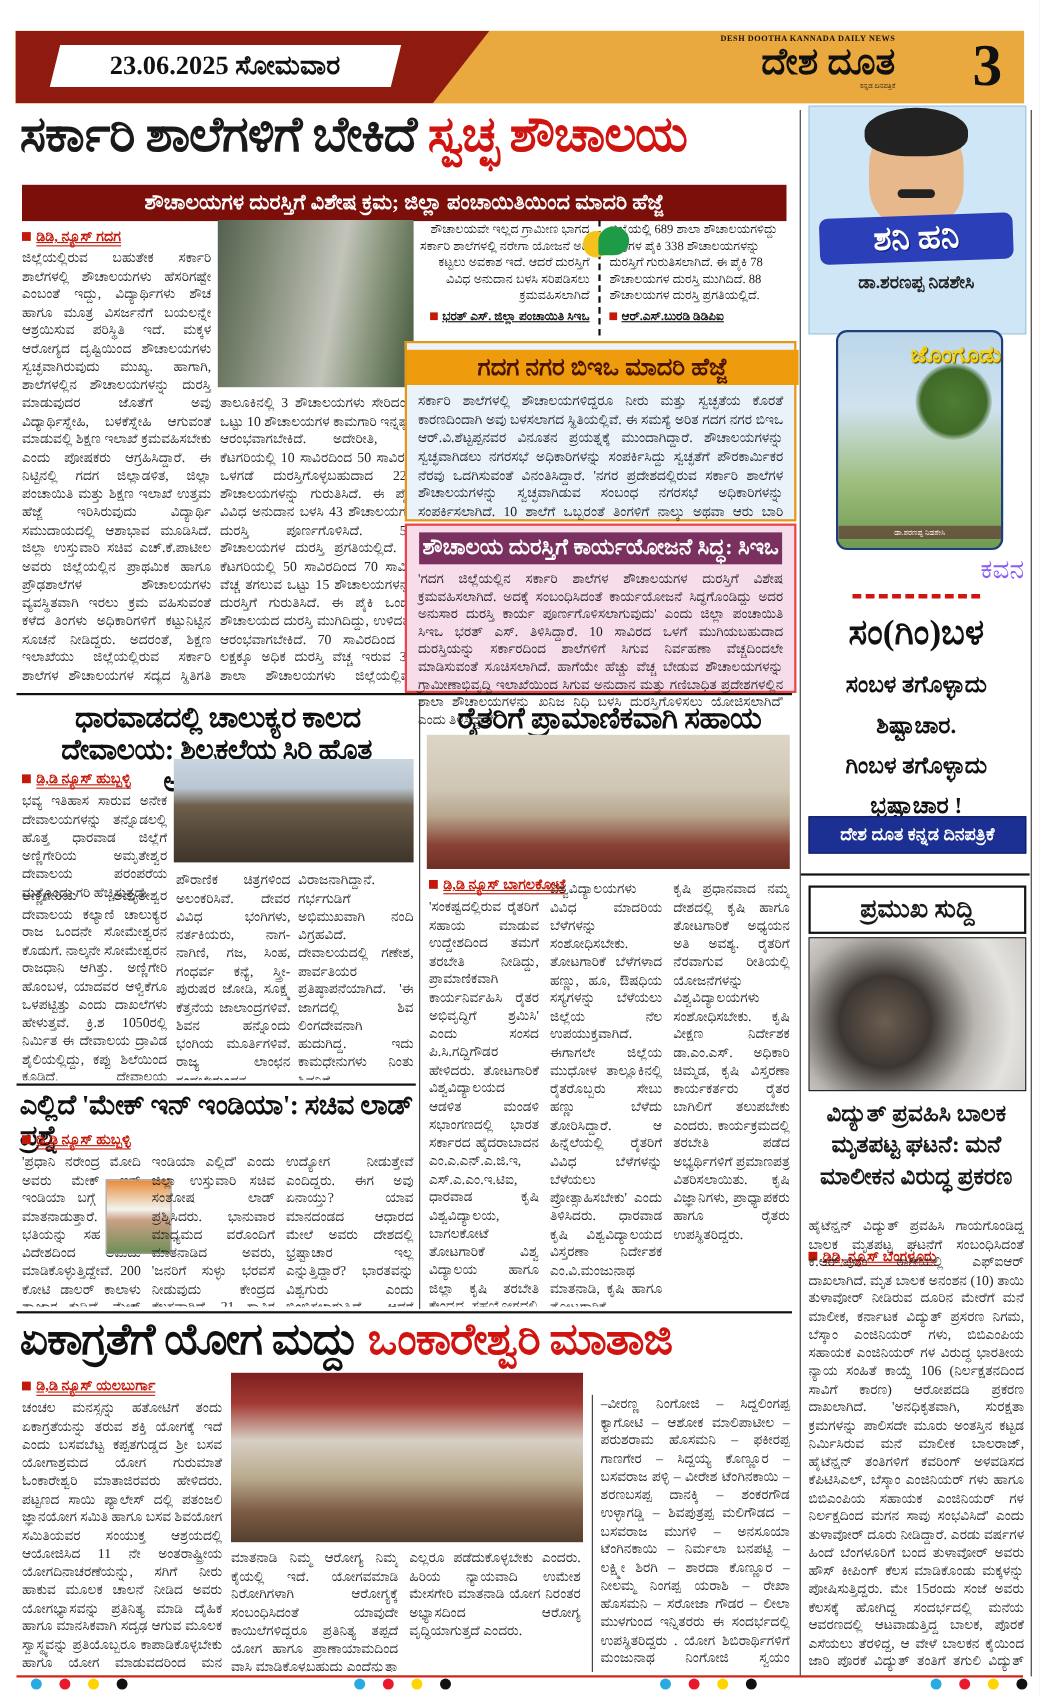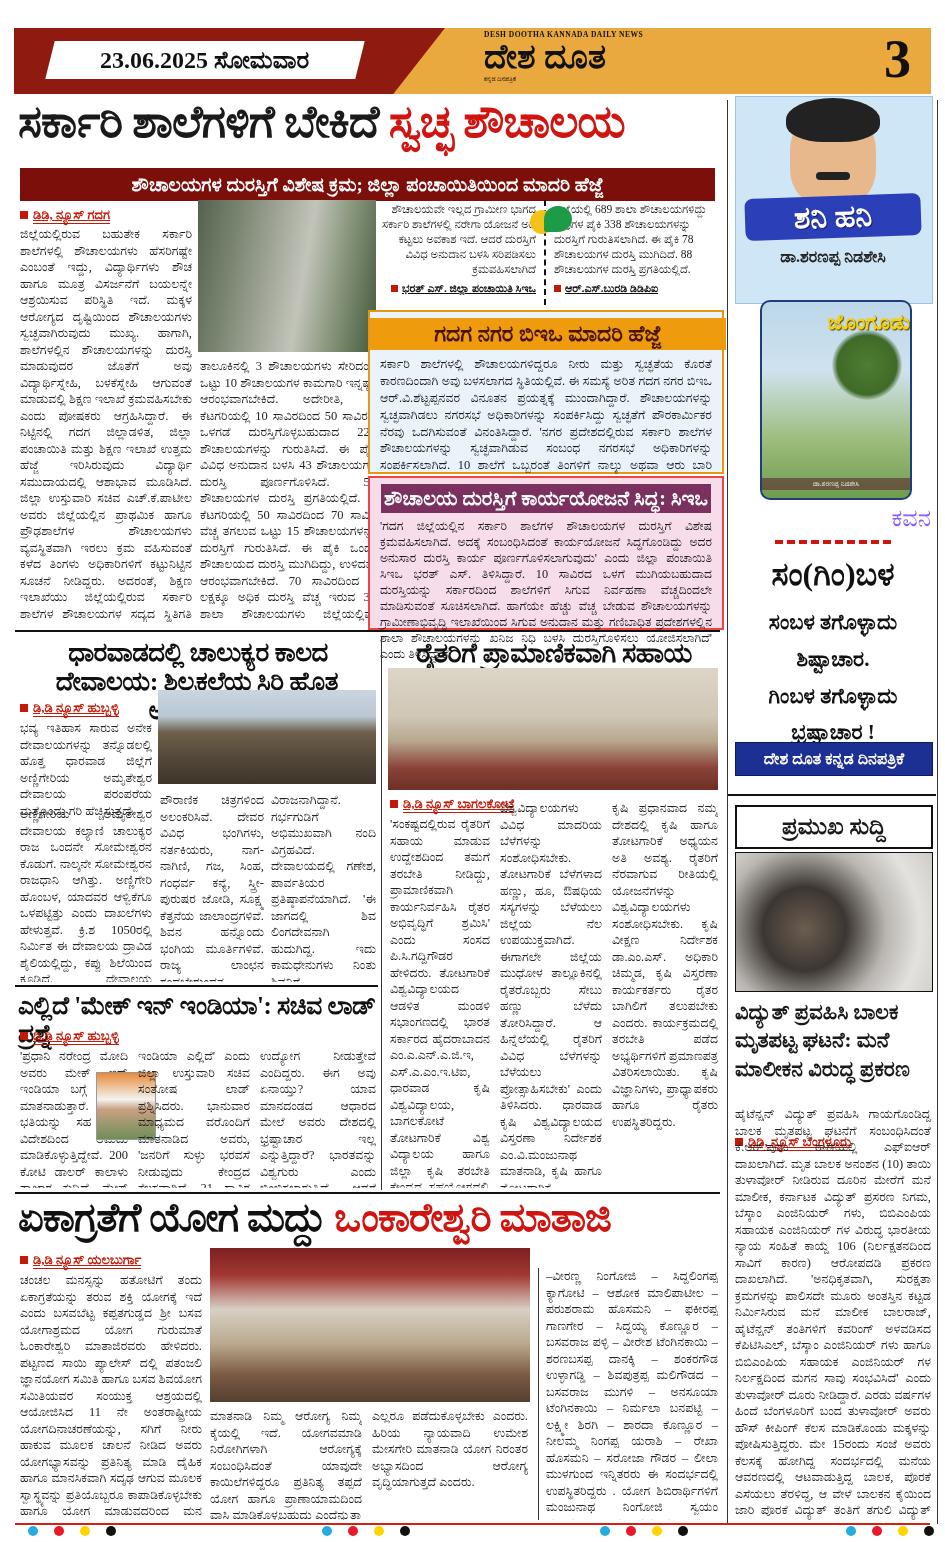--- a/index.html
+++ b/index.html
@@ -12,21 +12,21 @@
   .byline .bullet{display:inline-block;width:8px;height:8px;background:#c41808;margin-right:5px;}
   .byline .bl-text{border-bottom:1.5px solid #c41808;padding-bottom:1px;}
   .hrule{background:#111;height:2px;}
   .vrule{background:#333;width:1px;}
   
   .mast{top:28px;left:14px;width:917px;height:66px;background:#eaa93e;}
   .mast-maroon{left:0;top:0;bottom:0;width:47%;background:#8e1a10;clip-path:polygon(0 0,100% 0,88% 100%,0 100%);}
   .date-box{left:36px;top:13px;width:310px;height:38px;background:#fff;transform:skewX(-14deg);
             display:flex;align-items:center;justify-content:center;}
   .date-box span{transform:skewX(14deg);font-weight:bold;font-size:24px;color:#111;}
-  .mast-center{left:470px;top:2px;width:330px;text-align:left;color:#111;}
+  .mast-center{left:470px;top:2px;width:330px;text-align:right;color:#111;}
   .mast-eng{font-size:7.5px;letter-spacing:.5px;font-weight:bold;}
   .mast-title{font-size:34px;font-weight:bold;line-height:1.05;}
   .mast-tag{font-size:6.5px;}
   .page-num{right:20px;top:0px;font-size:54px;font-weight:bold;color:#111;}
   
   .lead-head{top:100px;left:18px;width:702px;font-size:45px;font-weight:bold;line-height:1.0;letter-spacing:-1px;}
   .red{color:#d01511;}
   .lead-sub{top:168px;left:20px;width:695px;height:33px;background:#7d0f0a;color:#fff;font-weight:bold;
             font-size:19px;display:flex;align-items:center;justify-content:center;}
   .photo{background:#888;}
@@ -76,21 +76,21 @@
   .book-title{position:absolute;left:0;top:8px;width:100%;text-align:right;color:#f5d312;font-weight:bold;font-size:21px;text-shadow:1px 1px 1px #5a4a00;}
   .book-credit{position:absolute;left:0;bottom:8px;width:100%;text-align:center;color:#fff;font-size:7px;background:rgba(90,30,40,.55);padding:2px 0;}
   .kavana-label{left:735px;top:505px;width:196px;text-align:right;color:#8b5cf6;font-weight:normal;font-size:24px;}
   .kavana-dash{left:775px;top:540px;width:116px;border-top:4px dashed #d01511;}
   .kavana-title{left:735px;top:556px;width:196px;text-align:center;font-weight:bold;font-size:32px;color:#111;}
   .kavana-lines{left:735px;top:604px;width:196px;text-align:center;font-weight:bold;font-size:21px;line-height:1.75;color:#111;}
   .paper-bar{left:735px;top:742px;width:196px;height:32px;background:#1c2f93;color:#fff;font-weight:bold;
      font-size:16px;display:flex;align-items:center;justify-content:center;border:1px solid #0e1a5e;}
   .pramukha-box{left:735px;top:805px;width:194px;height:40px;border:2px solid #111;display:flex;align-items:center;
      justify-content:center;font-weight:bold;font-size:23px;}
-  .pram-head{left:735px;top:998px;width:196px;font-weight:bold;font-size:21px;line-height:1.35;}
+  .pram-head{left:735px;top:998px;width:196px;font-weight:bold;font-size:21px;line-height:1.35;text-align:center;}
   
   .dotrow{bottom:6px;height:10px;display:flex;gap:16px;}
   .dot{width:10px;height:10px;border-radius:50%;}
   .c-cy{background:#29abe2}.c-rd{background:#e8192c}.c-yl{background:#ffd400}.c-bk{background:#111}
   .redline{left:15px;bottom:17px;width:915px;height:2px;background:#d22016;}
 </style>
 </head>
 <body>
 
 <div id="page">

